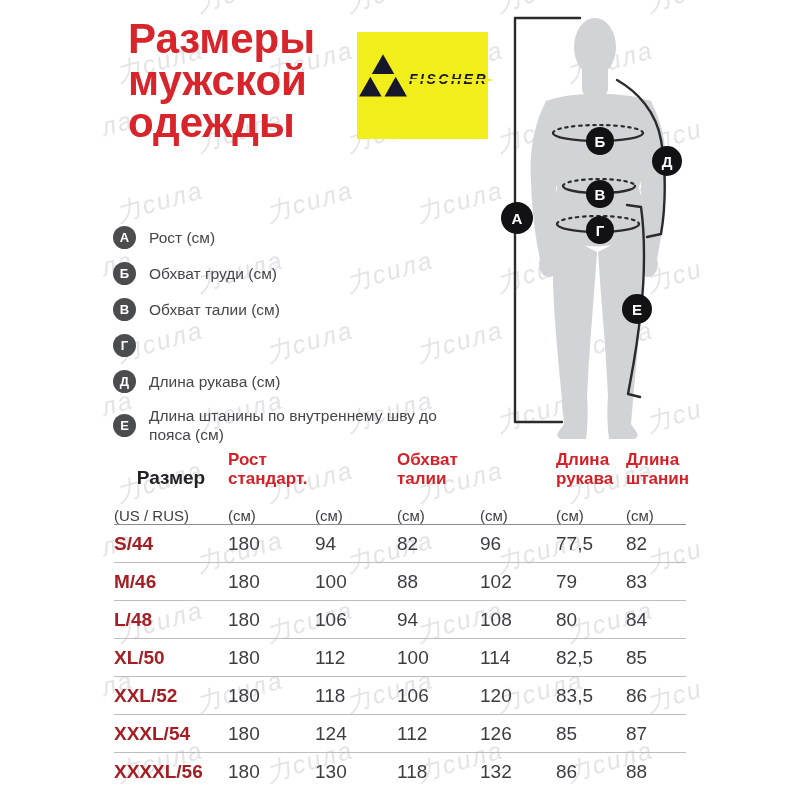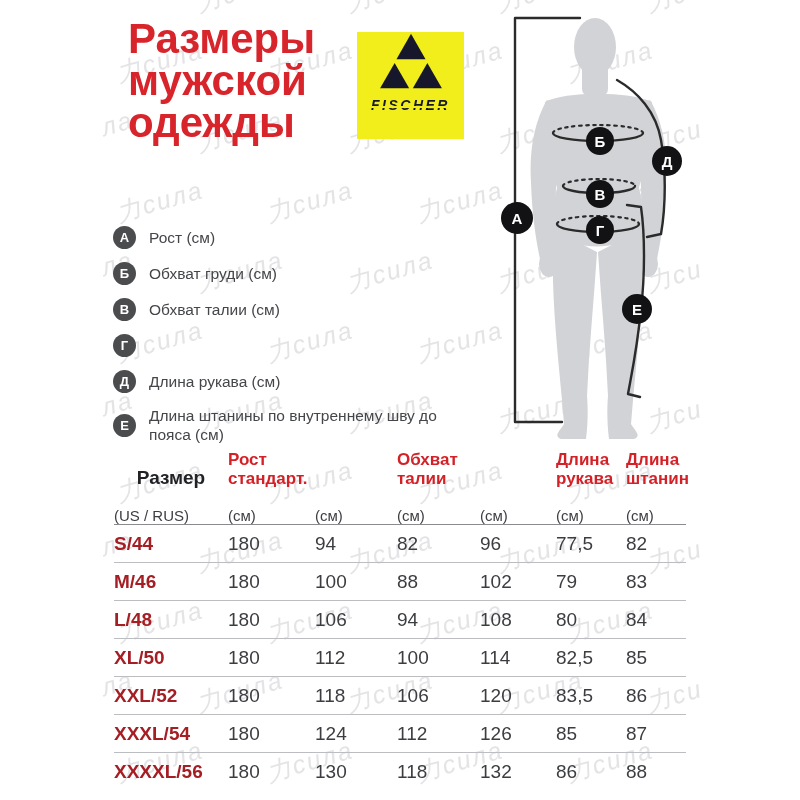--- a/index.html
+++ b/index.html
@@ -15,23 +15,23 @@
   }
   .z{position:absolute;z-index:2;}
   
   .title{
     left:128px;top:18px;width:262px;margin:0;
     font-size:42px;line-height:1.0;font-weight:700;letter-spacing:0px;
     color:var(--title_red,#d8242b);
   }
   
   .logo{
-    left:357px;top:32px;width:107px;height:107px;background:var(--logo_yellow,#f1ee1b);
-    display:flex;flex-direction:column;align-items:center;justify-content:flex-end;
-    padding-bottom:27px;box-sizing:border-box;
+    left:357px;top:32px;width:131px;height:107px;background:var(--logo_yellow,#f1ee1b);
+    display:flex;flex-direction:row;align-items:center;justify-content:flex-end;
+    padding-bottom:14px;box-sizing:border-box;
   }
   .logo-tri{display:block;margin-bottom:6px;}
   .logo-word{
     position:relative;font-style:italic;font-weight:700;font-size:14px;letter-spacing:2.5px;
     color:var(--logo_dark,#16172b);line-height:1;
   }
   .logo-word::after{
     content:"";position:absolute;left:-3px;right:-3px;top:56%;height:2px;
     background:var(--logo_yellow,#f1ee1b);
   }

